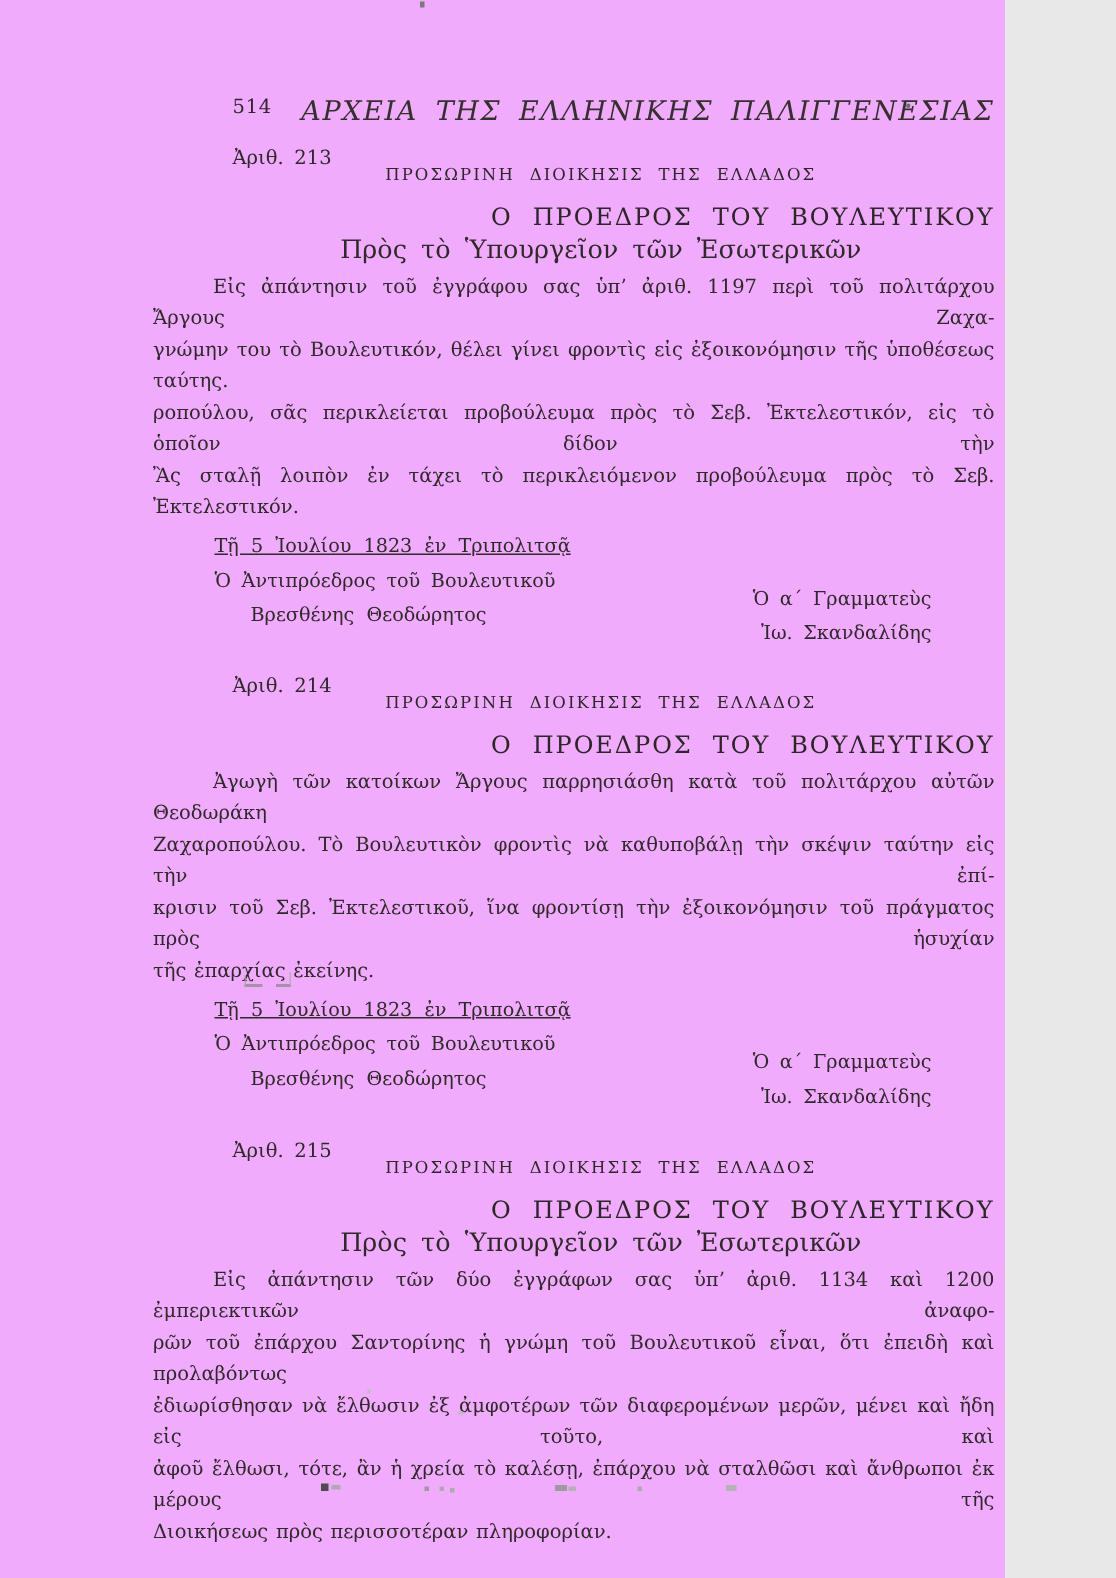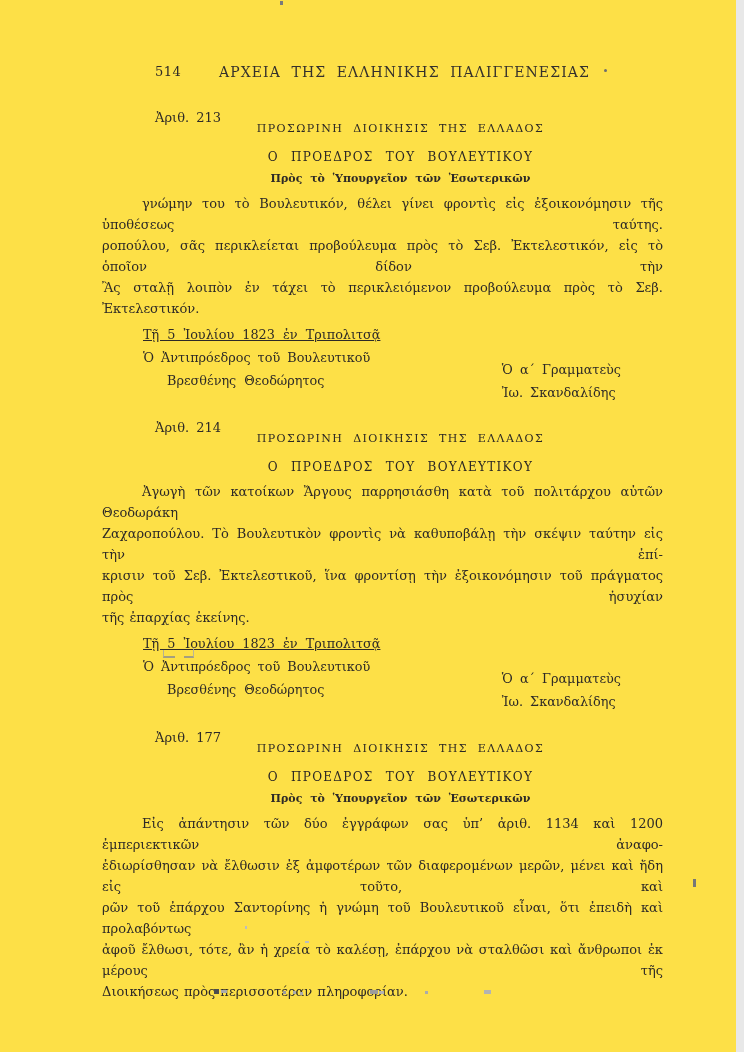--- a/index.html
+++ b/index.html
@@ -1,85 +1,86 @@
 <!DOCTYPE html>
 <html><head>
 <meta charset="utf-8">
 <style>
   html, body { margin: 0; padding: 0; background: #e8e8e8; }
   .page {
     position: relative;
-    width: 736px;
+    width: 670px;
     height: 1052px;
-    background: #fde047;
+    background: #f0abfc;
     overflow: hidden;
     font-family: "DejaVu Serif", "Liberation Serif", serif;
     color: #2e2a27;
   }
   .content {
     position: absolute;
     left: 102px;
     top: 64px;
     width: 561px;
   }
   
   .page-header { position: relative; height: 14px; }
   .page-num {
     position: absolute; left: 53px; top: 0;
     font-size: 13px; letter-spacing: 0.5px;
   }
   .running-head {
-    text-align: center; padding-left: 44px;
-    font-size: 14px; letter-spacing: 1.1px; word-spacing: 5px;
+    text-align: right; padding-left: 44px;
+    font-size: 18px; letter-spacing: 1.1px; word-spacing: 5px;
     color: #34302c;
+    font-style: italic;
   }
   
   .doc { position: relative; }
-  .doc-1 { margin-top: 32px; }
+  .doc-1 { margin-top: 20px; }
   .doc-2 { margin-top: 14px; }
   .doc-3 { margin-top: 15px; }
   .doc-number {
     position: absolute; left: 53px; top: 0;
     font-size: 13px; word-spacing: 3px;
   }
   .centered { text-align: center; padding-left: 36px; }
   .doc-heading {
     margin: 0; padding-top: 10px;
     font-size: 11px; font-weight: normal;
     letter-spacing: 1.4px; word-spacing: 5px;
     color: #2b2724; line-height: 17px;
   }
   .doc-subheading {
     margin: 12px 0 0 0;
-    font-size: 12px; font-weight: normal;
+    font-size: 16px; font-weight: normal;
     letter-spacing: 1.3px; word-spacing: 7px;
-    color: #2b2724; line-height: 16px;
+    color: #2b2724; line-height: 16px; text-align: right;
   }
   .doc-addressee {
     margin-top: 6px;
-    font-size: 11px; word-spacing: 4px; line-height: 16px; font-weight: bold;
+    font-size: 17px; word-spacing: 4px; line-height: 16px;
   }
   .doc-body {
     margin-top: 6px;
     font-size: 13px; line-height: 21px;
   }
   .body-line {
     text-align: justify;
     text-align-last: justify;
     word-spacing: 1px;
     white-space: normal;
   }
   .body-line:first-child { text-indent: 40px; }
   .doc-body.last-left .body-line:last-child { text-align-last: left; }
   
   .sig-block { position: relative; margin-top: 4px; height: 83px; font-size: 12.8px; }
   .sig-date   { margin-left: 41px; line-height: 23px; word-spacing: 4px; text-decoration: underline; }
   .sig-title  { margin-left: 41px; line-height: 23px; word-spacing: 3px; }
   .sig-name   { margin-left: 65px; line-height: 23px; word-spacing: 4px; }
-  .sec-block  { position: absolute; right: 42px; top: 35px; text-align: left; }
+  .sec-block  { position: absolute; right: 42px; top: 35px; text-align: right; }
   .sec-title, .sec-name { line-height: 23px; word-spacing: 3px; }
   
   .artifact { position: absolute; pointer-events: none; }
 </style>
 </head>
 <body>
 
 <div class="page">
   <div class="content">
 
@@ -87,20 +88,21 @@
       <span class="page-num">514</span>
       <div class="running-head">ΑΡΧΕΙΑ ΤΗΣ ΕΛΛΗΝΙΚΗΣ ΠΑΛΙΓΓΕΝΕΣΙΑΣ</div>
     </div>
 
     <section class="doc doc-1">
       <span class="doc-number">Ἀριθ. 213</span>
       <h2 class="doc-heading centered">ΠΡΟΣΩΡΙΝΗ ΔΙΟΙΚΗΣΙΣ ΤΗΣ ΕΛΛΑΔΟΣ</h2>
       <h3 class="doc-subheading centered">Ο ΠΡΟΕΔΡΟΣ ΤΟΥ ΒΟΥΛΕΥΤΙΚΟΥ</h3>
       <div class="doc-addressee centered">Πρὸς τὸ Ὑπουργεῖον τῶν Ἐσωτερικῶν</div>
       <div class="doc-body">
+          <div class="body-line">Εἰς ἀπάντησιν τοῦ ἐγγράφου σας ὑπ’ ἀριθ. 1197 περὶ τοῦ πολιτάρχου Ἄργους Ζαχα-</div>
           <div class="body-line">γνώμην του τὸ Βουλευτικόν, θέλει γίνει φροντὶς εἰς ἐξοικονόμησιν τῆς ὑποθέσεως ταύτης.</div>
           <div class="body-line">ροπούλου, σᾶς περικλείεται προβούλευμα πρὸς τὸ Σεβ. Ἐκτελεστικόν, εἰς τὸ ὁποῖον δίδον τὴν</div>
           <div class="body-line">Ἂς σταλῇ λοιπὸν ἐν τάχει τὸ περικλειόμενον προβούλευμα πρὸς τὸ Σεβ. Ἐκτελεστικόν.</div>
         </div>
       <div class="sig-block">
         <div class="sig-date">Τῇ 5 Ἰουλίου 1823 ἐν Τριπολιτσᾷ</div>
         <div class="sig-title">Ὁ Ἀντιπρόεδρος τοῦ Βουλευτικοῦ</div>
         <div class="sig-name">Βρεσθένης Θεοδώρητος</div>
         <div class="sec-block">
           <div class="sec-title">Ὁ α΄ Γραμματεὺς</div>
@@ -124,28 +126,28 @@
         <div class="sig-title">Ὁ Ἀντιπρόεδρος τοῦ Βουλευτικοῦ</div>
         <div class="sig-name">Βρεσθένης Θεοδώρητος</div>
         <div class="sec-block">
           <div class="sec-title">Ὁ α΄ Γραμματεὺς</div>
           <div class="sec-name">Ἰω. Σκανδαλίδης</div>
         </div>
       </div>
     </section>
 
     <section class="doc doc-3">
-      <span class="doc-number">Ἀριθ. 177</span>
+      <span class="doc-number">Ἀριθ. 215</span>
       <h2 class="doc-heading centered">ΠΡΟΣΩΡΙΝΗ ΔΙΟΙΚΗΣΙΣ ΤΗΣ ΕΛΛΑΔΟΣ</h2>
       <h3 class="doc-subheading centered">Ο ΠΡΟΕΔΡΟΣ ΤΟΥ ΒΟΥΛΕΥΤΙΚΟΥ</h3>
       <div class="doc-addressee centered">Πρὸς τὸ Ὑπουργεῖον τῶν Ἐσωτερικῶν</div>
       <div class="doc-body last-left">
           <div class="body-line">Εἰς ἀπάντησιν τῶν δύο ἐγγράφων σας ὑπ’ ἀριθ. 1134 καὶ 1200 ἐμπεριεκτικῶν ἀναφο-</div>
+          <div class="body-line">ρῶν τοῦ ἐπάρχου Σαντορίνης ἡ γνώμη τοῦ Βουλευτικοῦ εἶναι, ὅτι ἐπειδὴ καὶ προλαβόντως</div>
           <div class="body-line">ἐδιωρίσθησαν νὰ ἔλθωσιν ἐξ ἀμφοτέρων τῶν διαφερομένων μερῶν, μένει καὶ ἤδη εἰς τοῦτο, καὶ</div>
-          <div class="body-line">ρῶν τοῦ ἐπάρχου Σαντορίνης ἡ γνώμη τοῦ Βουλευτικοῦ εἶναι, ὅτι ἐπειδὴ καὶ προλαβόντως</div>
           <div class="body-line">ἀφοῦ ἔλθωσι, τότε, ἂν ἡ χρεία τὸ καλέσῃ, ἐπάρχου νὰ σταλθῶσι καὶ ἄνθρωποι ἐκ μέρους τῆς</div>
           <div class="body-line">Διοικήσεως πρὸς περισσοτέραν πληροφορίαν.</div>
         </div>
 
     </section>
 
   </div>
 
   <div class="artifact" style="left:280px;top:1px;width:3px;height:4px;background:#7a7a7a;"></div>
   <div class="artifact" style="left:604px;top:69px;width:3px;height:3px;background:#6e6e6e;border-radius:50%;"></div>

